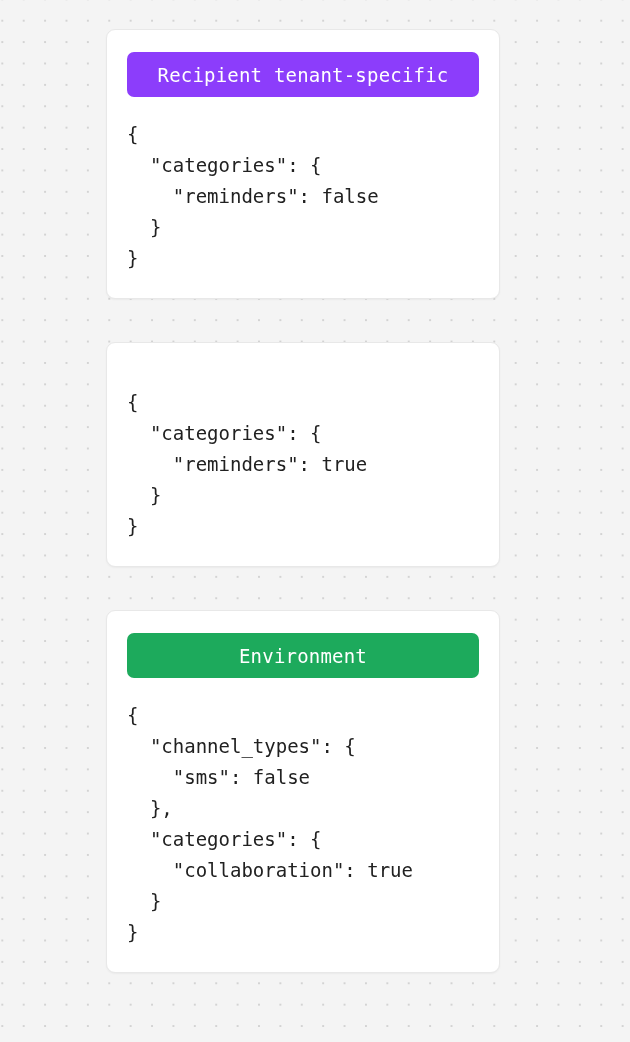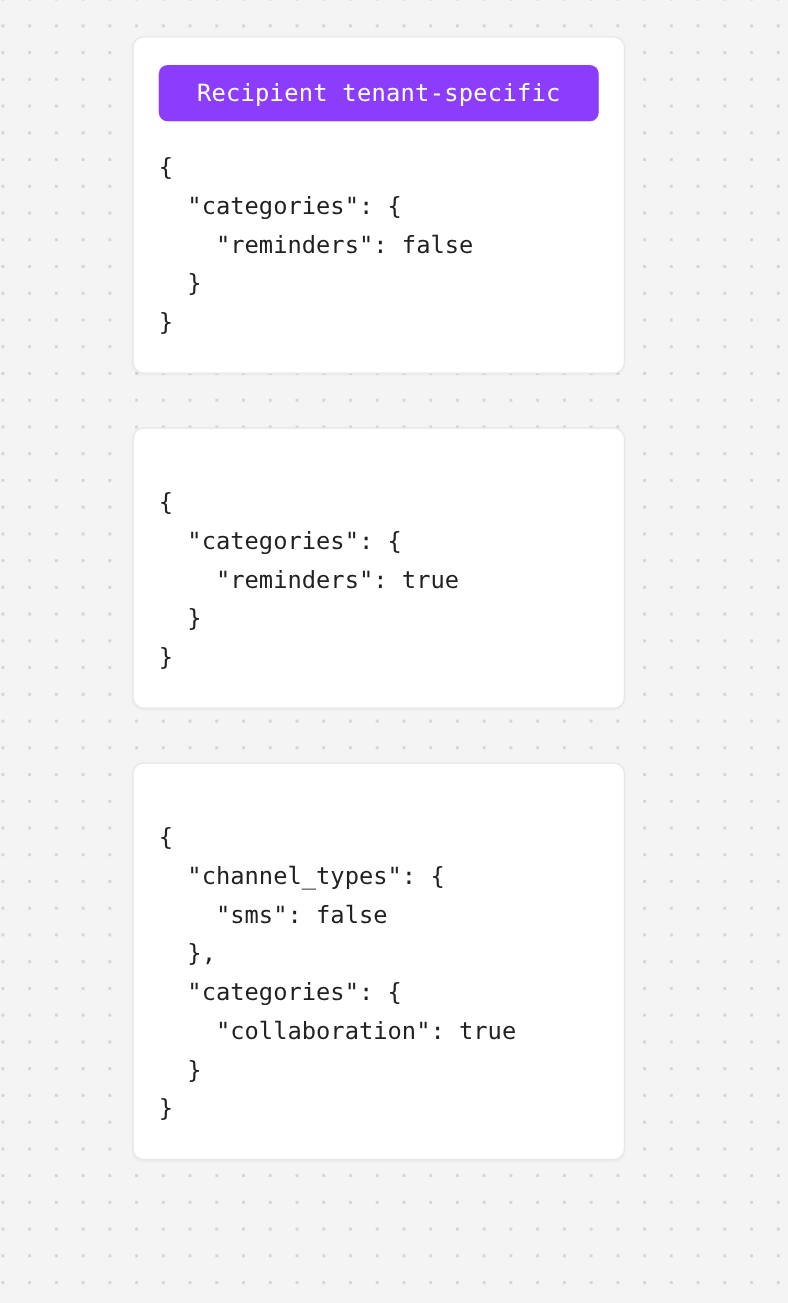--- a/index.html
+++ b/index.html
@@ -76,20 +76,21 @@
 
   <div class="card">
     <pre class="card-code">{
   "categories": {
     "reminders": true
   }
 }</pre>
   </div>
 
   <div class="card">
+    <div class="card-header" style="background-color: rgb(29, 170, 92);">Environment</div>
     <pre class="card-code">{
   "channel_types": {
     "sms": false
   },
   "categories": {
     "collaboration": true
   }
 }</pre>
   </div>
 

